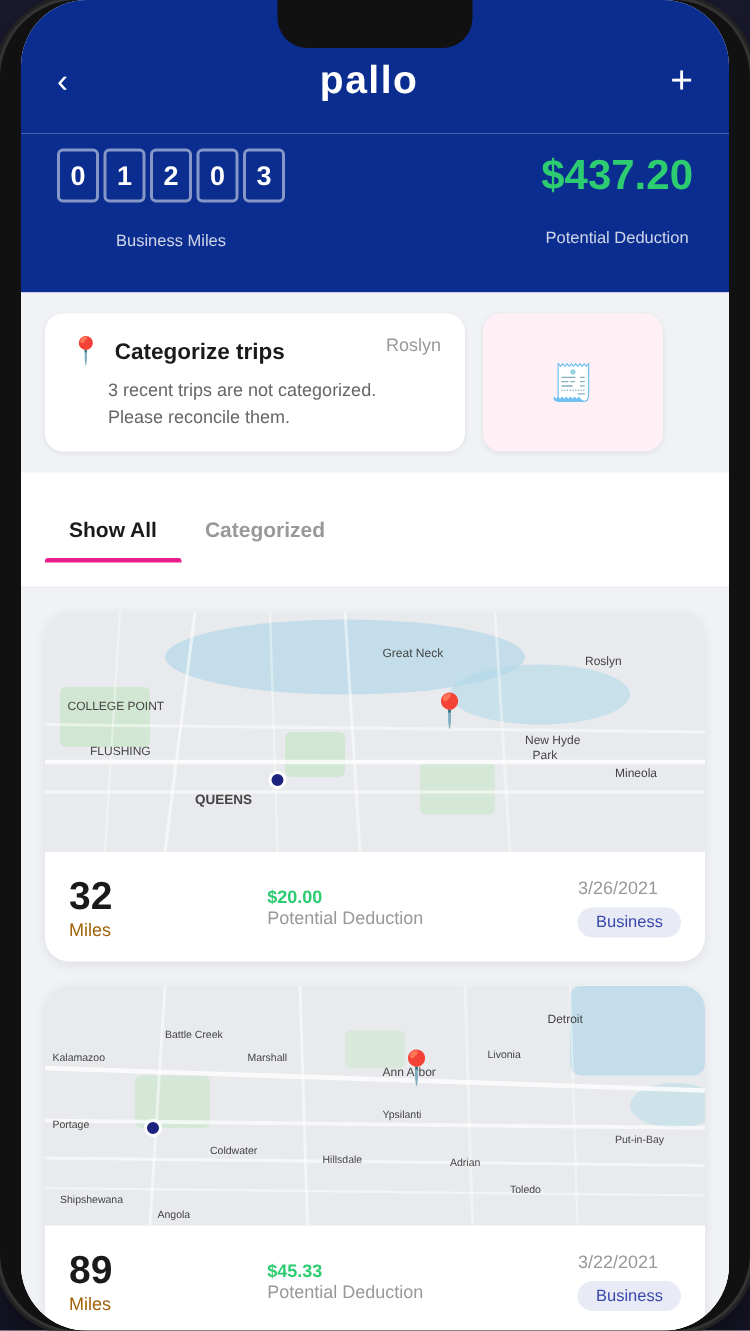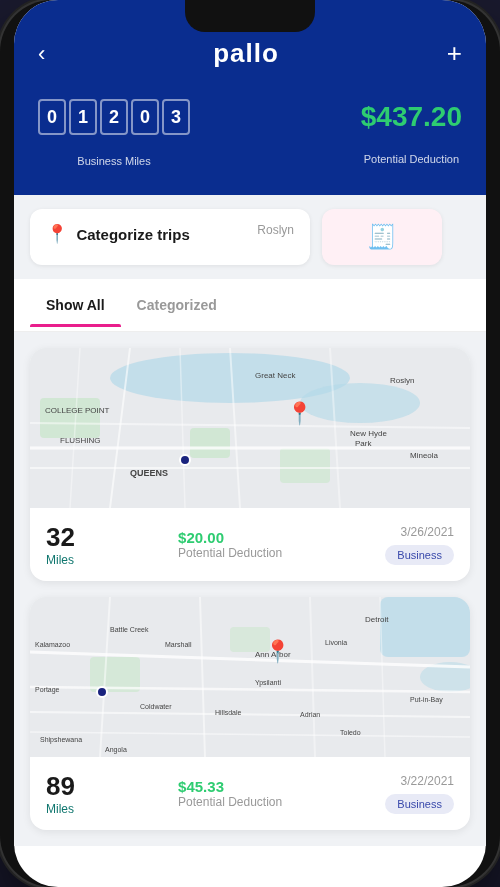--- a/index.html
+++ b/index.html
@@ -199,21 +199,21 @@
 
     .notif-pink-icon {
       color: #e91e8c;
       font-size: 24px;
     }
 
     
     .tabs {
       background: #fff;
       display: flex;
-      padding: 4px 16px;
+      padding: 16px 16px;
       border-bottom: 1px solid #eee;
     }
 
     .tab {
       padding: 14px 16px;
       font-size: 14px;
       font-weight: 600;
       color: #999;
       cursor: pointer;
       position: relative;
@@ -267,38 +267,38 @@
     .trip-miles-block {}
 
     .trip-miles {
       font-size: 26px;
       font-weight: 800;
       color: #1a1a1a;
     }
 
     .trip-miles-label {
       font-size: 12px;
-      color: #0f766e;
+      color: #a16207;
     }
 
     .trip-deduction-block {}
 
     .trip-deduction {
-      font-size: 15px;
+      font-size: 12px;
       font-weight: 700;
       color: #2ecc71;
     }
 
     .trip-deduction-label {
       font-size: 12px;
       color: #999;
     }
 
     .trip-meta {
-      text-align: right;
+      text-align: left;
     }
 
     .trip-date {
       font-size: 12px;
       color: #999;
       margin-bottom: 6px;
     }
 
     .trip-badge {
       background: #e8eaf6;
@@ -349,20 +349,23 @@
 
       <div class="notification-row">
         <div class="notification-card">
           <div class="notif-header">
             <div class="notif-title-row">
               <span class="notif-icon">📍</span>
               <span class="notif-title">Categorize trips</span>
             </div>
             <span class="notif-date">Roslyn</span>
           </div>
+          <div class="notif-body">
+            3 recent trips are not categorized.<br>Please reconcile them.
+          </div>
         </div>
         <div class="notif-card-pink">
           <span class="notif-pink-icon">🧾</span>
         </div>
       </div>
 
       <div class="tabs">
         <div class="tab active">Show All</div>
         <div class="tab">Categorized</div>
       </div>

